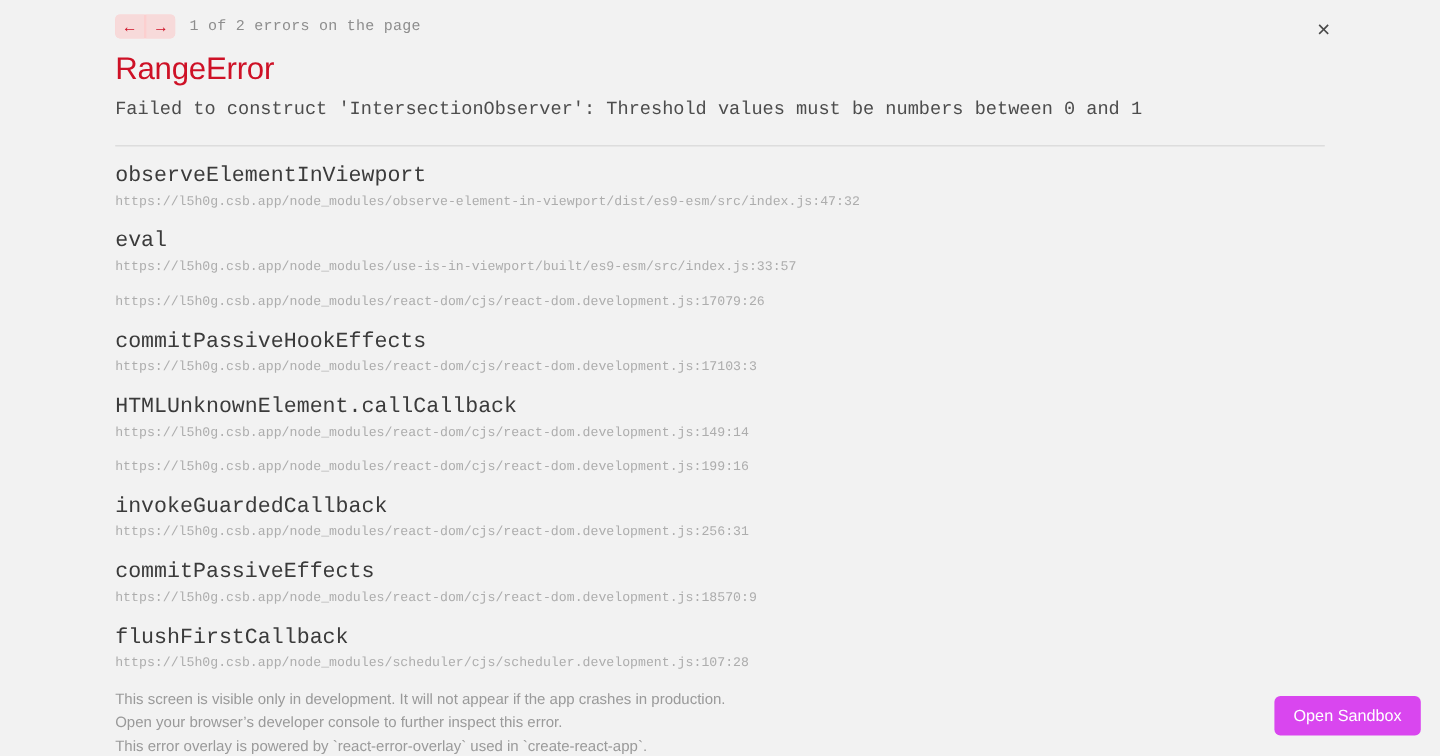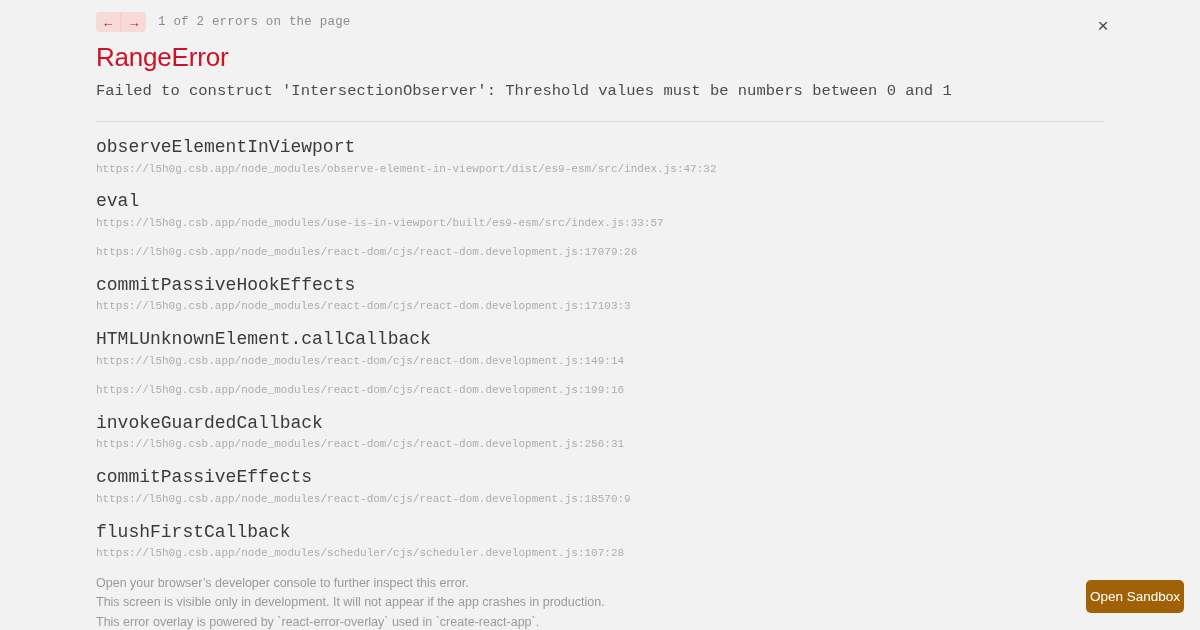--- a/index.html
+++ b/index.html
@@ -177,25 +177,25 @@
     color: #9a9a9a;
     line-height: 1.55;
     white-space: nowrap;
   }
   .footer-line:first-child { padding-top: 6px; }
 
   .sandbox-btn {
     position: absolute;
     right: 16px;
     bottom: 17px;
-    background: #a16207;
+    background: #d946ef;
     color: #ffffff;
     border: none;
     border-radius: 5px;
-    padding: 10px 4px;
+    padding: 10px 16px;
     font-size: 13.5px;
     font-family: "Liberation Sans", sans-serif;
     cursor: pointer;
     line-height: 1;
   }
 </style>
 </head>
 <body>
 
 <div id="overlay">
@@ -251,21 +251,21 @@
         <div class="stack-frame">
           <div class="frame-fn">flushFirstCallback</div>
           <div class="frame-loc">https://l5h0g.csb.app/node_modules/scheduler/cjs/scheduler.development.js:107:28</div>
         </div>
         <div class="stack-frame">
           <div class="frame-fn">flushWork</div>
         </div>
       </div>
 
     <div class="footer">
+      <div class="footer-line">This screen is visible only in development. It will not appear if the app crashes in production.</div>
       <div class="footer-line">Open your browser’s developer console to further inspect this error.</div>
-      <div class="footer-line">This screen is visible only in development. It will not appear if the app crashes in production.</div>
       <div class="footer-line">This error overlay is powered by `react-error-overlay` used in `create-react-app`.</div>
     </div>
 
     <button class="sandbox-btn">Open Sandbox</button>
 
   </div>
 </div>
 
 </body></html>

